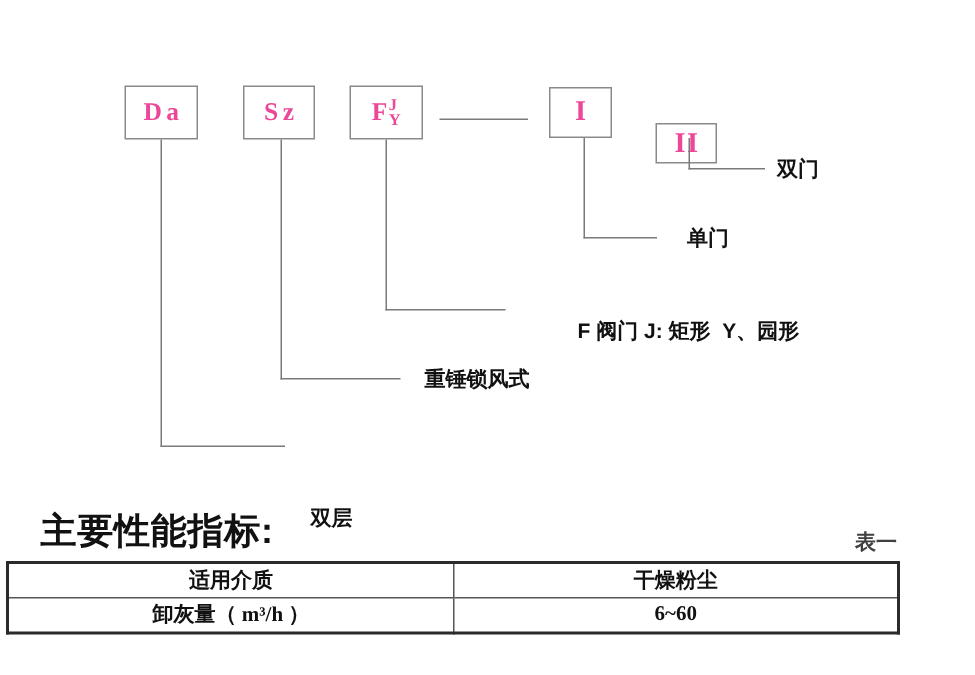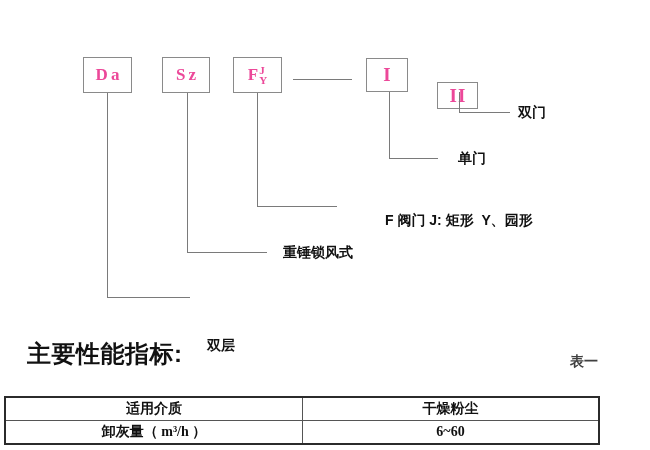--- a/index.html
+++ b/index.html
@@ -31,21 +31,20 @@
     white-space:pre;color:#111;text-align:right;
   }
   .tbl-caption{
     position:absolute;font-size:14px;font-weight:bold;color:#404040;white-space:nowrap;
   }
   table.spec{
     position:absolute;left:4px;top:374px;width:596px;
     border-collapse:collapse;table-layout:fixed;
     border:2px solid #2b2b2b;
     font-family:"Liberation Serif",serif;
-    margin-top:22px;
   }
   table.spec td{
     border:1px solid #555;height:22px;text-align:center;vertical-align:middle;
     font-size:14px;font-weight:bold;color:#111;padding:0;
   }
   td.c1{width:296px;}
 </style>
 </head>
 <body>
 

